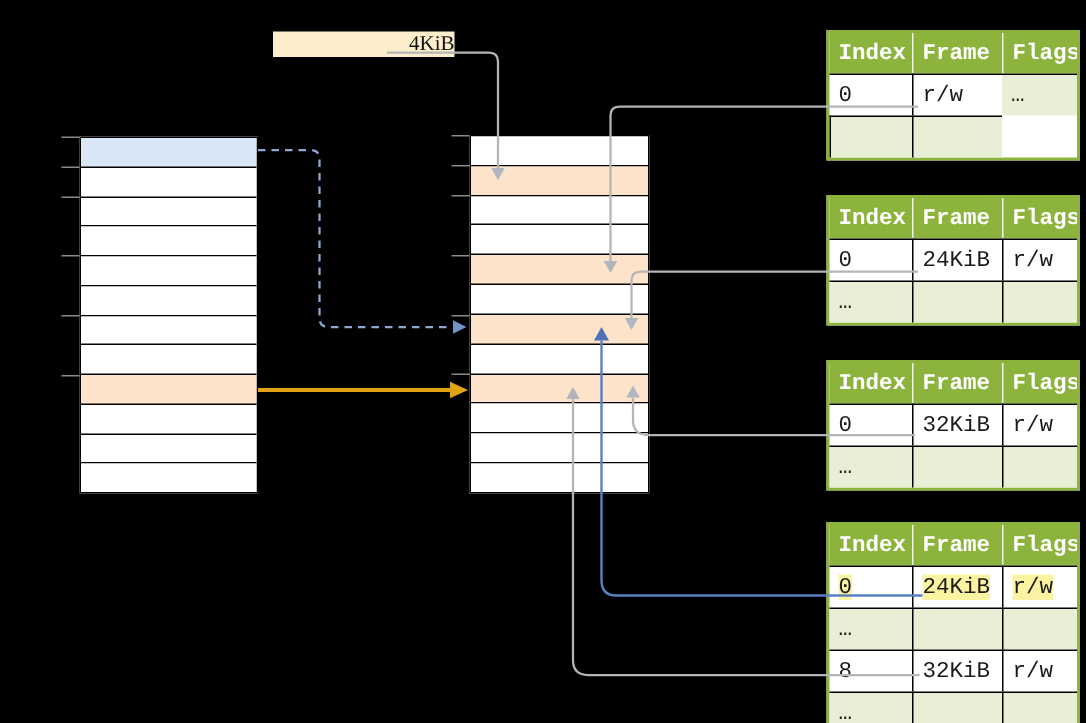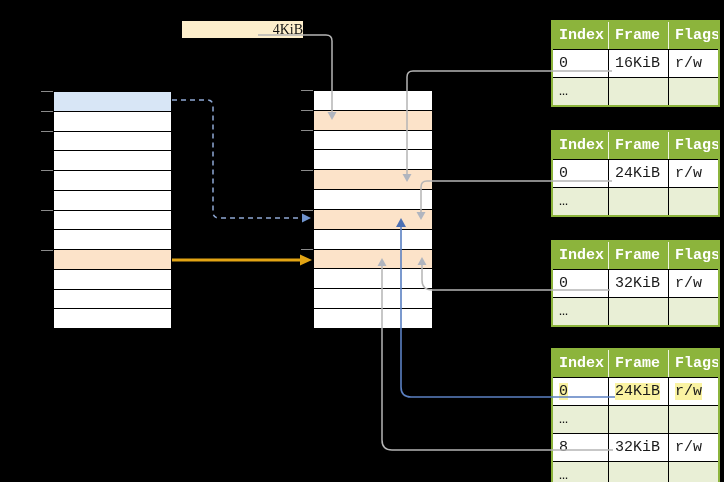--- a/index.html
+++ b/index.html
@@ -80,21 +80,20 @@
       <div class="memrow"></div>
       <div class="memrow"></div>
       <div class="memrow"></div>
     </div>
 
   <div class="ftable" id="ft0" style="top:20px">
       <div class="fcell head c1">Index</div>
       <div class="fcell head c2">Frame</div>
       <div class="fcell head c3">Flags</div>
       <div class="fcell body c1">0</div>
-      <div class="fcell body c2">16KiB</div>
       <div class="fcell body c3">r/w</div>
       <div class="fcell body c1 green">…</div>
       <div class="fcell body c2 green"></div>
       <div class="fcell body c3 green"></div>
     </div>
   <div class="ftable" id="ft1" style="top:130px">
       <div class="fcell head c1">Index</div>
       <div class="fcell head c2">Frame</div>
       <div class="fcell head c3">Flags</div>
       <div class="fcell body c1">0</div>

